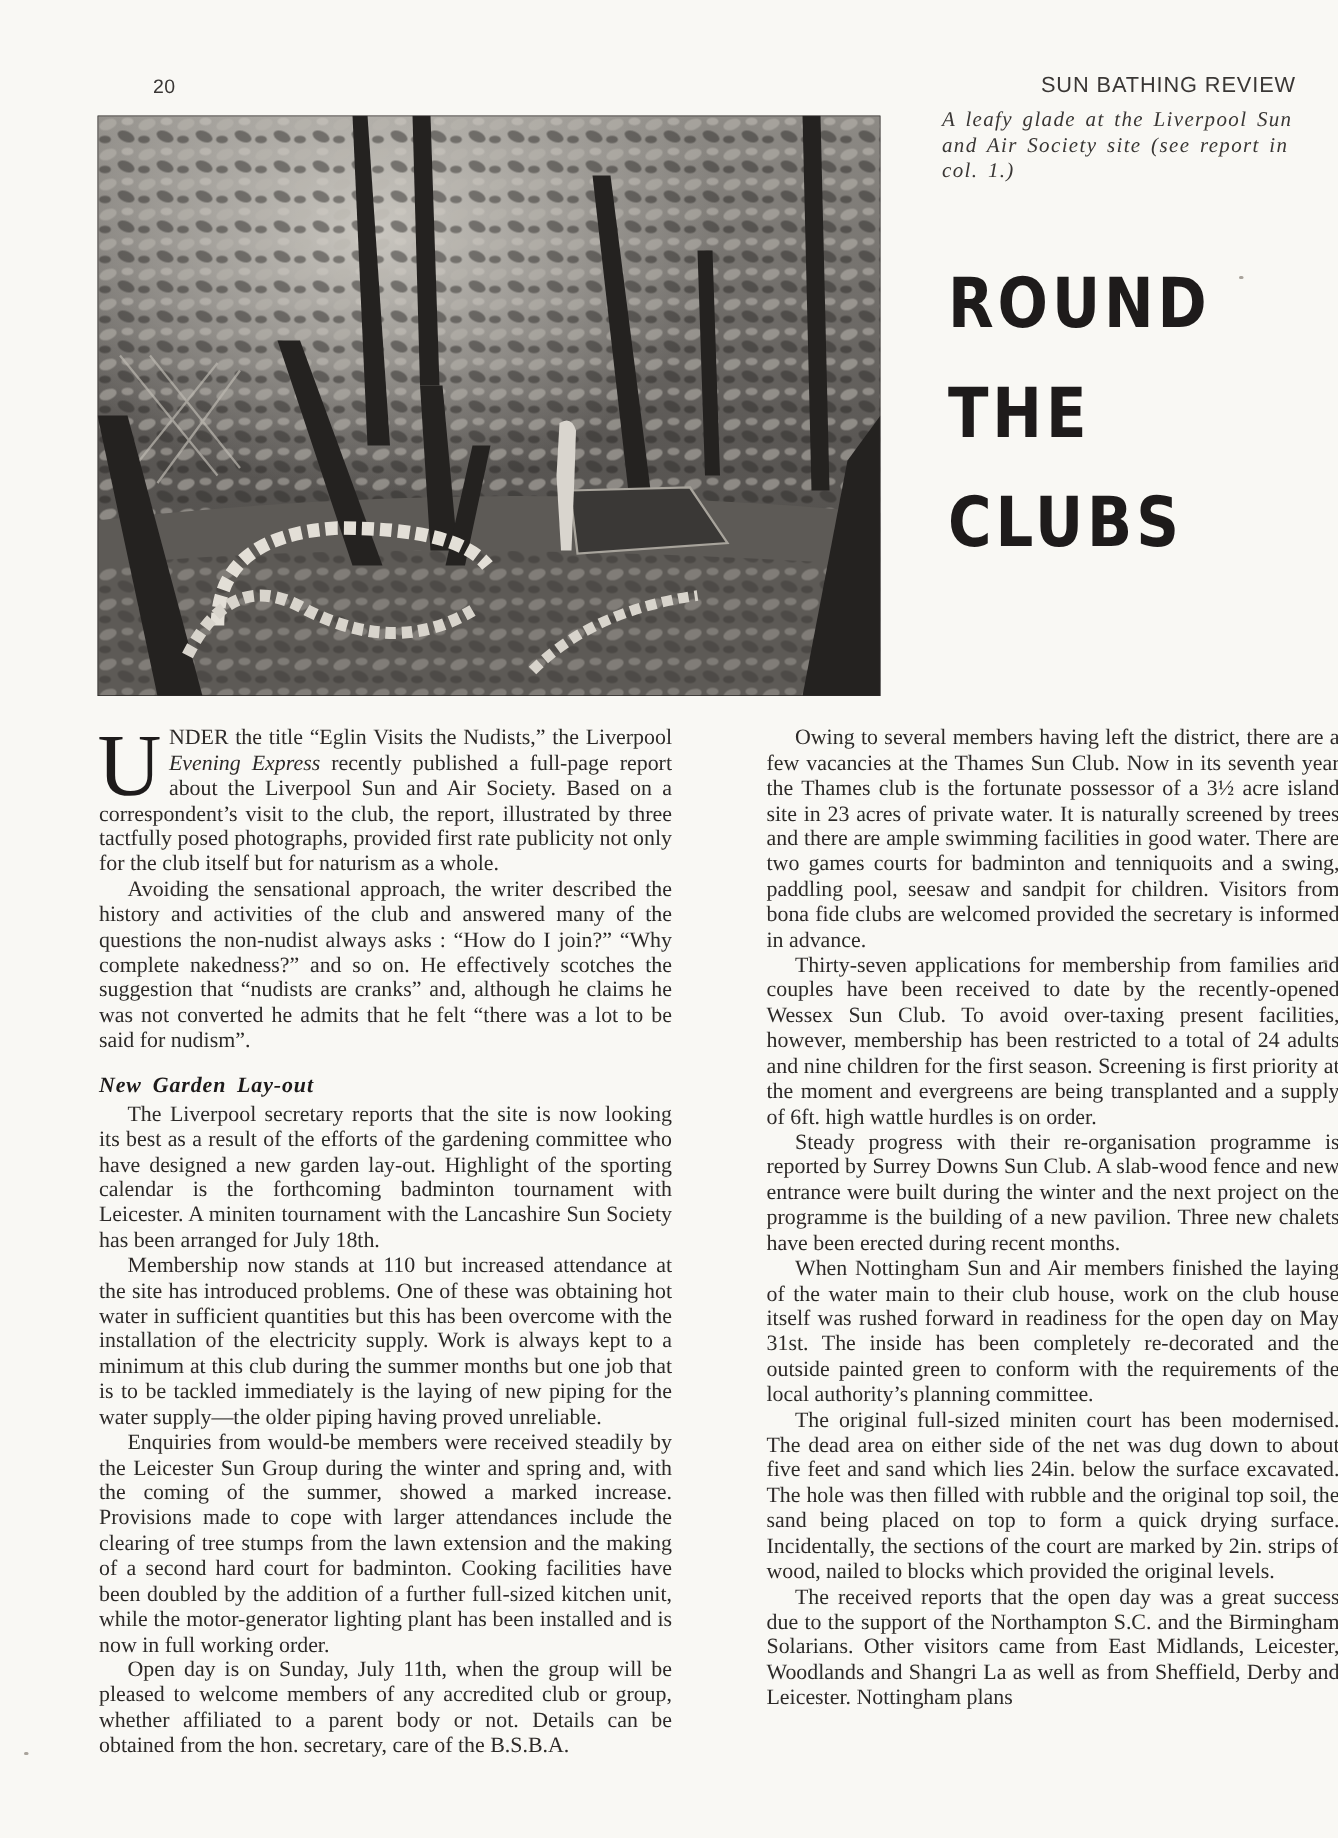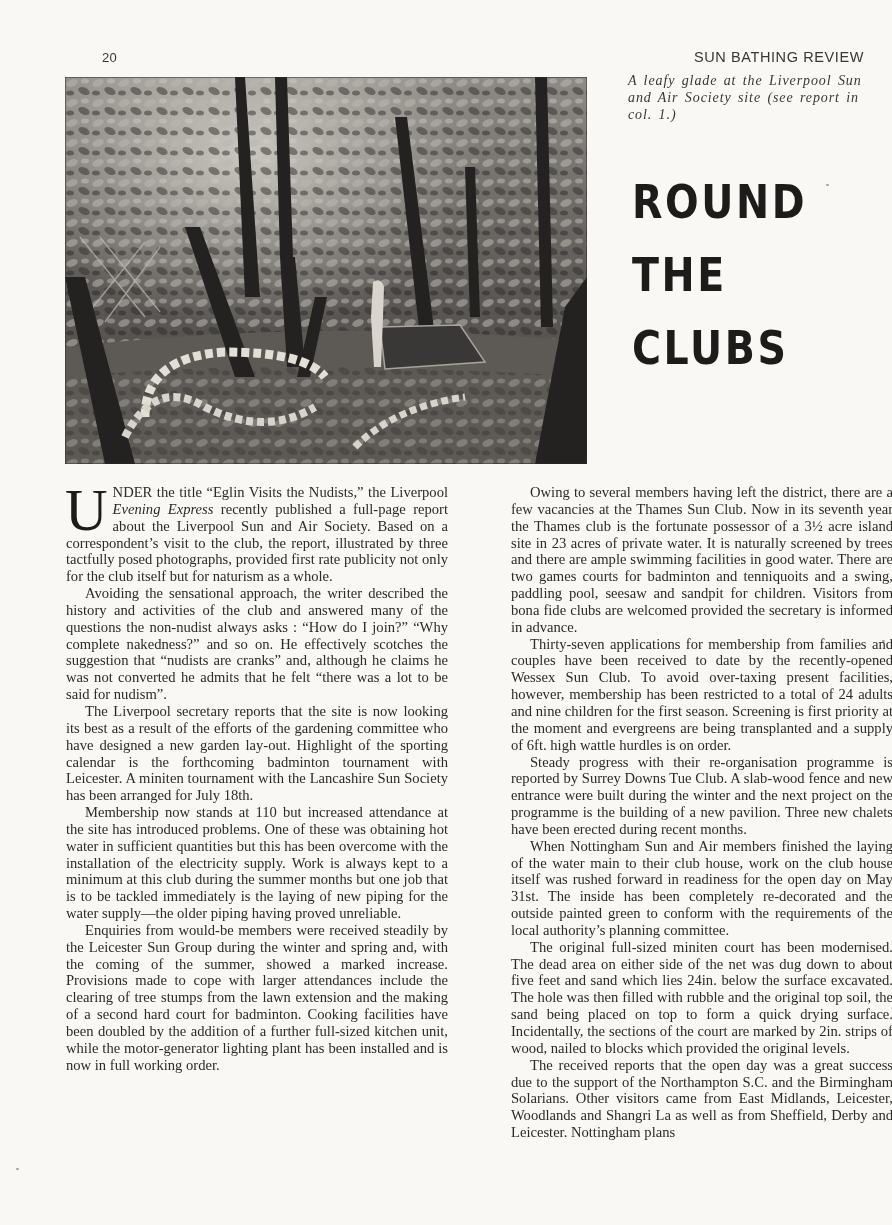--- a/index.html
+++ b/index.html
@@ -128,29 +128,31 @@
   <div>ROUND</div>
   <div>THE</div>
   <div>CLUBS</div>
 </div>
 
 <div class="col col-left">
   <p class="first">
     <span class="dropcap">U</span><span>NDER the title “Eglin Visits the Nudists,” the Liverpool </span><i>Evening Express</i><span> recently published a full-page report about the Liverpool Sun and Air Society. Based on a correspondent’s visit to the club, the report, illustrated by three tactfully posed photographs, provided first rate publicity not only for the club itself but for naturism as a whole.</span>
   </p>
   <p>Avoiding the sensational approach, the writer described the history and activities of the club and answered many of the questions the non-nudist always asks : “How do I join?” “Why complete nakedness?” and so on. He effectively scotches the suggestion that “nudists are cranks” and, although he claims he was not converted he admits that he felt “there was a lot to be said for nudism”.</p>
+  <h3>New Garden Lay-out</h3>
   <p>The Liverpool secretary reports that the site is now looking its best as a result of the efforts of the gardening committee who have designed a new garden lay-out. Highlight of the sporting calendar is the forthcoming badminton tournament with Leicester. A miniten tournament with the Lancashire Sun Society has been arranged for July 18th.</p>
   <p>Membership now stands at 110 but increased attendance at the site has introduced problems. One of these was obtaining hot water in sufficient quantities but this has been overcome with the installation of the electricity supply. Work is always kept to a minimum at this club during the summer months but one job that is to be tackled immediately is the laying of new piping for the water supply—the older piping having proved unreliable.</p>
   <p>Enquiries from would-be members were received steadily by the Leicester Sun Group during the winter and spring and, with the coming of the summer, showed a marked increase. Provisions made to cope with larger attendances include the clearing of tree stumps from the lawn extension and the making of a second hard court for badminton. Cooking facilities have been doubled by the addition of a further full-sized kitchen unit, while the motor-generator lighting plant has been installed and is now in full working order.</p>
+  <p>Open day is on Sunday, July 11th, when the group will be pleased to welcome members of any accredited club or group, whether affiliated to a parent body or not. Details can be obtained from the hon. secretary, care of the B.S.B.A.</p>
 </div>
 
 <div class="col col-right">
   <p>Owing to several members having left the district, there are a few vacancies at the Thames Sun Club. Now in its seventh year the Thames club is the fortunate possessor of a 3½ acre island site in 23 acres of private water. It is naturally screened by trees and there are ample swimming facilities in good water. There are two games courts for badminton and tenniquoits and a swing, paddling pool, seesaw and sandpit for children. Visitors from bona fide clubs are welcomed provided the secretary is informed in advance.</p>
   <p>Thirty-seven applications for membership from families and couples have been received to date by the recently-opened Wessex Sun Club. To avoid over-taxing present facilities, however, membership has been restricted to a total of 24 adults and nine children for the first season. Screening is first priority at the moment and evergreens are being transplanted and a supply of 6ft. high wattle hurdles is on order.</p>
-  <p>Steady progress with their re-organisation programme is reported by Surrey Downs Tue Club. A slab-wood fence and new entrance were built during the winter and the next project on the programme is the building of a new pavilion. Three new chalets have been erected during recent months.</p>
+  <p>Steady progress with their re-organisation programme is reported by Surrey Downs Sun Club. A slab-wood fence and new entrance were built during the winter and the next project on the programme is the building of a new pavilion. Three new chalets have been erected during recent months.</p>
   <p>When Nottingham Sun and Air members finished the laying of the water main to their club house, work on the club house itself was rushed forward in readiness for the open day on May 31st. The inside has been completely re-decorated and the outside painted green to conform with the requirements of the local authority’s planning committee.</p>
   <p>The original full-sized miniten court has been modernised. The dead area on either side of the net was dug down to about five feet and sand which lies 24in. below the surface excavated. The hole was then filled with rubble and the original top soil, the sand being placed on top to form a quick drying surface. Incidentally, the sections of the court are marked by 2in. strips of wood, nailed to blocks which provided the original levels.</p>
   <p>The received reports that the open day was a great success due to the support of the Northampton S.C. and the Birmingham Solarians. Other visitors came from East Midlands, Leicester, Woodlands and Shangri La as well as from Sheffield, Derby and Leicester. Nottingham plans</p>
 </div>
 
 <div class="speck" style="left:882px; top:640px;"></div>
 <div class="speck" style="left:826px; top:184px;"></div>
 <div class="speck" style="left:16px; top:1168px;"></div>
 
 </body></html>

